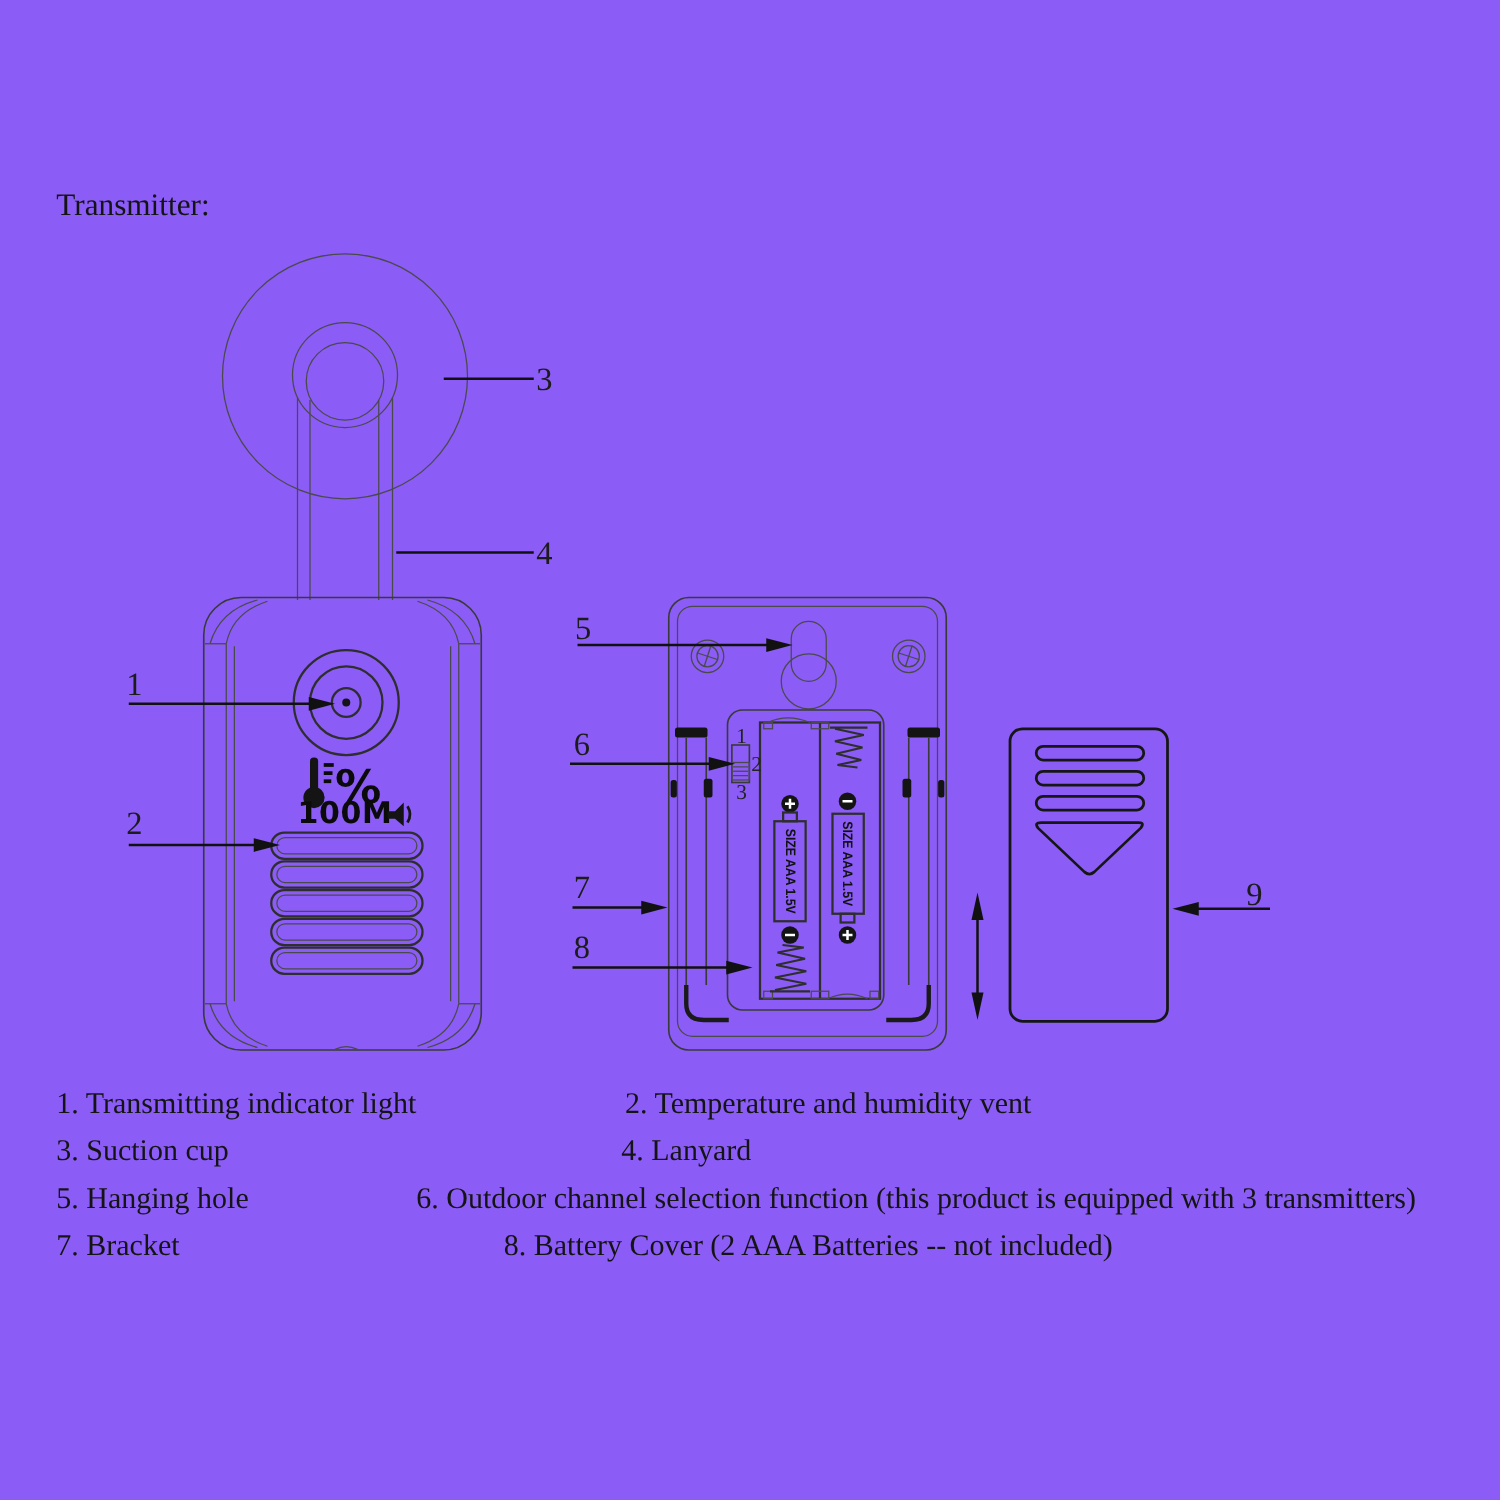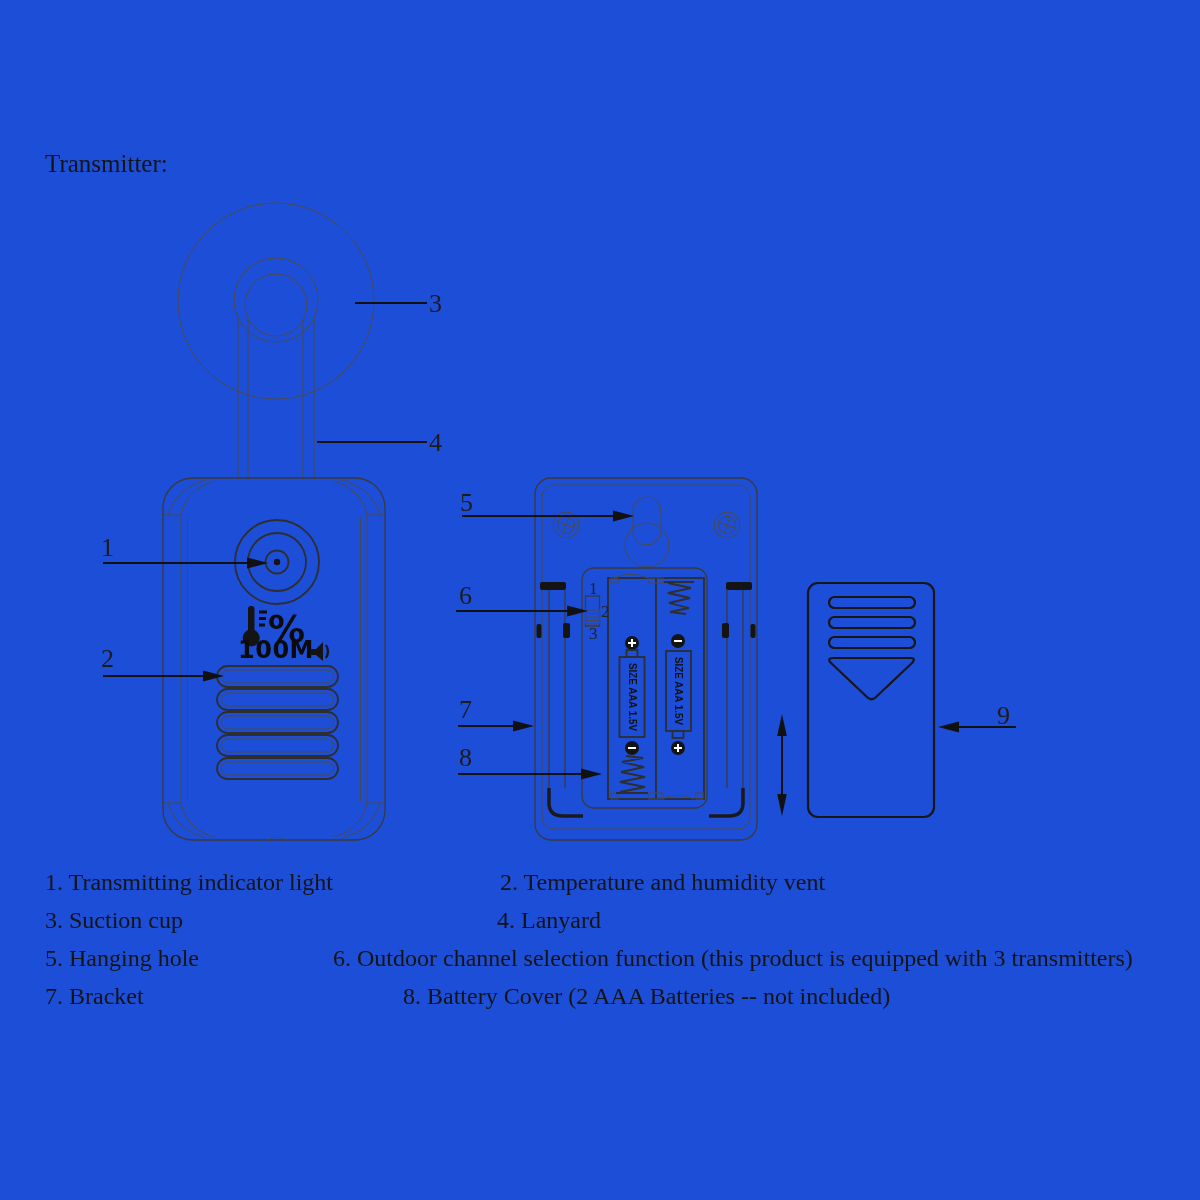--- a/index.html
+++ b/index.html
@@ -1,16 +1,16 @@
 <!DOCTYPE html>
 <html><head>
 <meta charset="utf-8">
 <style>
   html,body{margin:0;padding:0;background:#ffffff;}
-  .page{position:relative;width:1200px;height:1200px;background:#1d4ed8;overflow:hidden;}
+  .page{position:relative;width:1200px;height:1200px;background:#8b5cf6;overflow:hidden;}
   svg{position:absolute;left:0;top:0;}
   .t-callout{font-family:"Liberation Serif","DejaVu Serif",serif;font-size:26px;fill:#1c1c1c;}
   .t-legend{font-family:"Liberation Serif","DejaVu Serif",serif;font-size:24px;fill:#141414;}
   .t-title{font-family:"Liberation Serif","DejaVu Serif",serif;font-size:25px;fill:#141414;}
   .t-switch{font-family:"Liberation Serif","DejaVu Serif",serif;font-size:17px;fill:#222;}
   .t-bat{font-family:"Liberation Sans","DejaVu Sans",sans-serif;font-weight:bold;font-size:11px;fill:#111;}
   .t-brand{font-family:"DejaVu Sans","Liberation Sans",sans-serif;font-weight:bold;fill:#0b0b0b;}
   .ln{stroke:#3a3a3a;stroke-width:1.3;fill:none;}
   .ln-thin{stroke:#4a4a4a;stroke-width:1;fill:none;}
   .ln-med{stroke:#2e2e2e;stroke-width:1.8;fill:none;}

